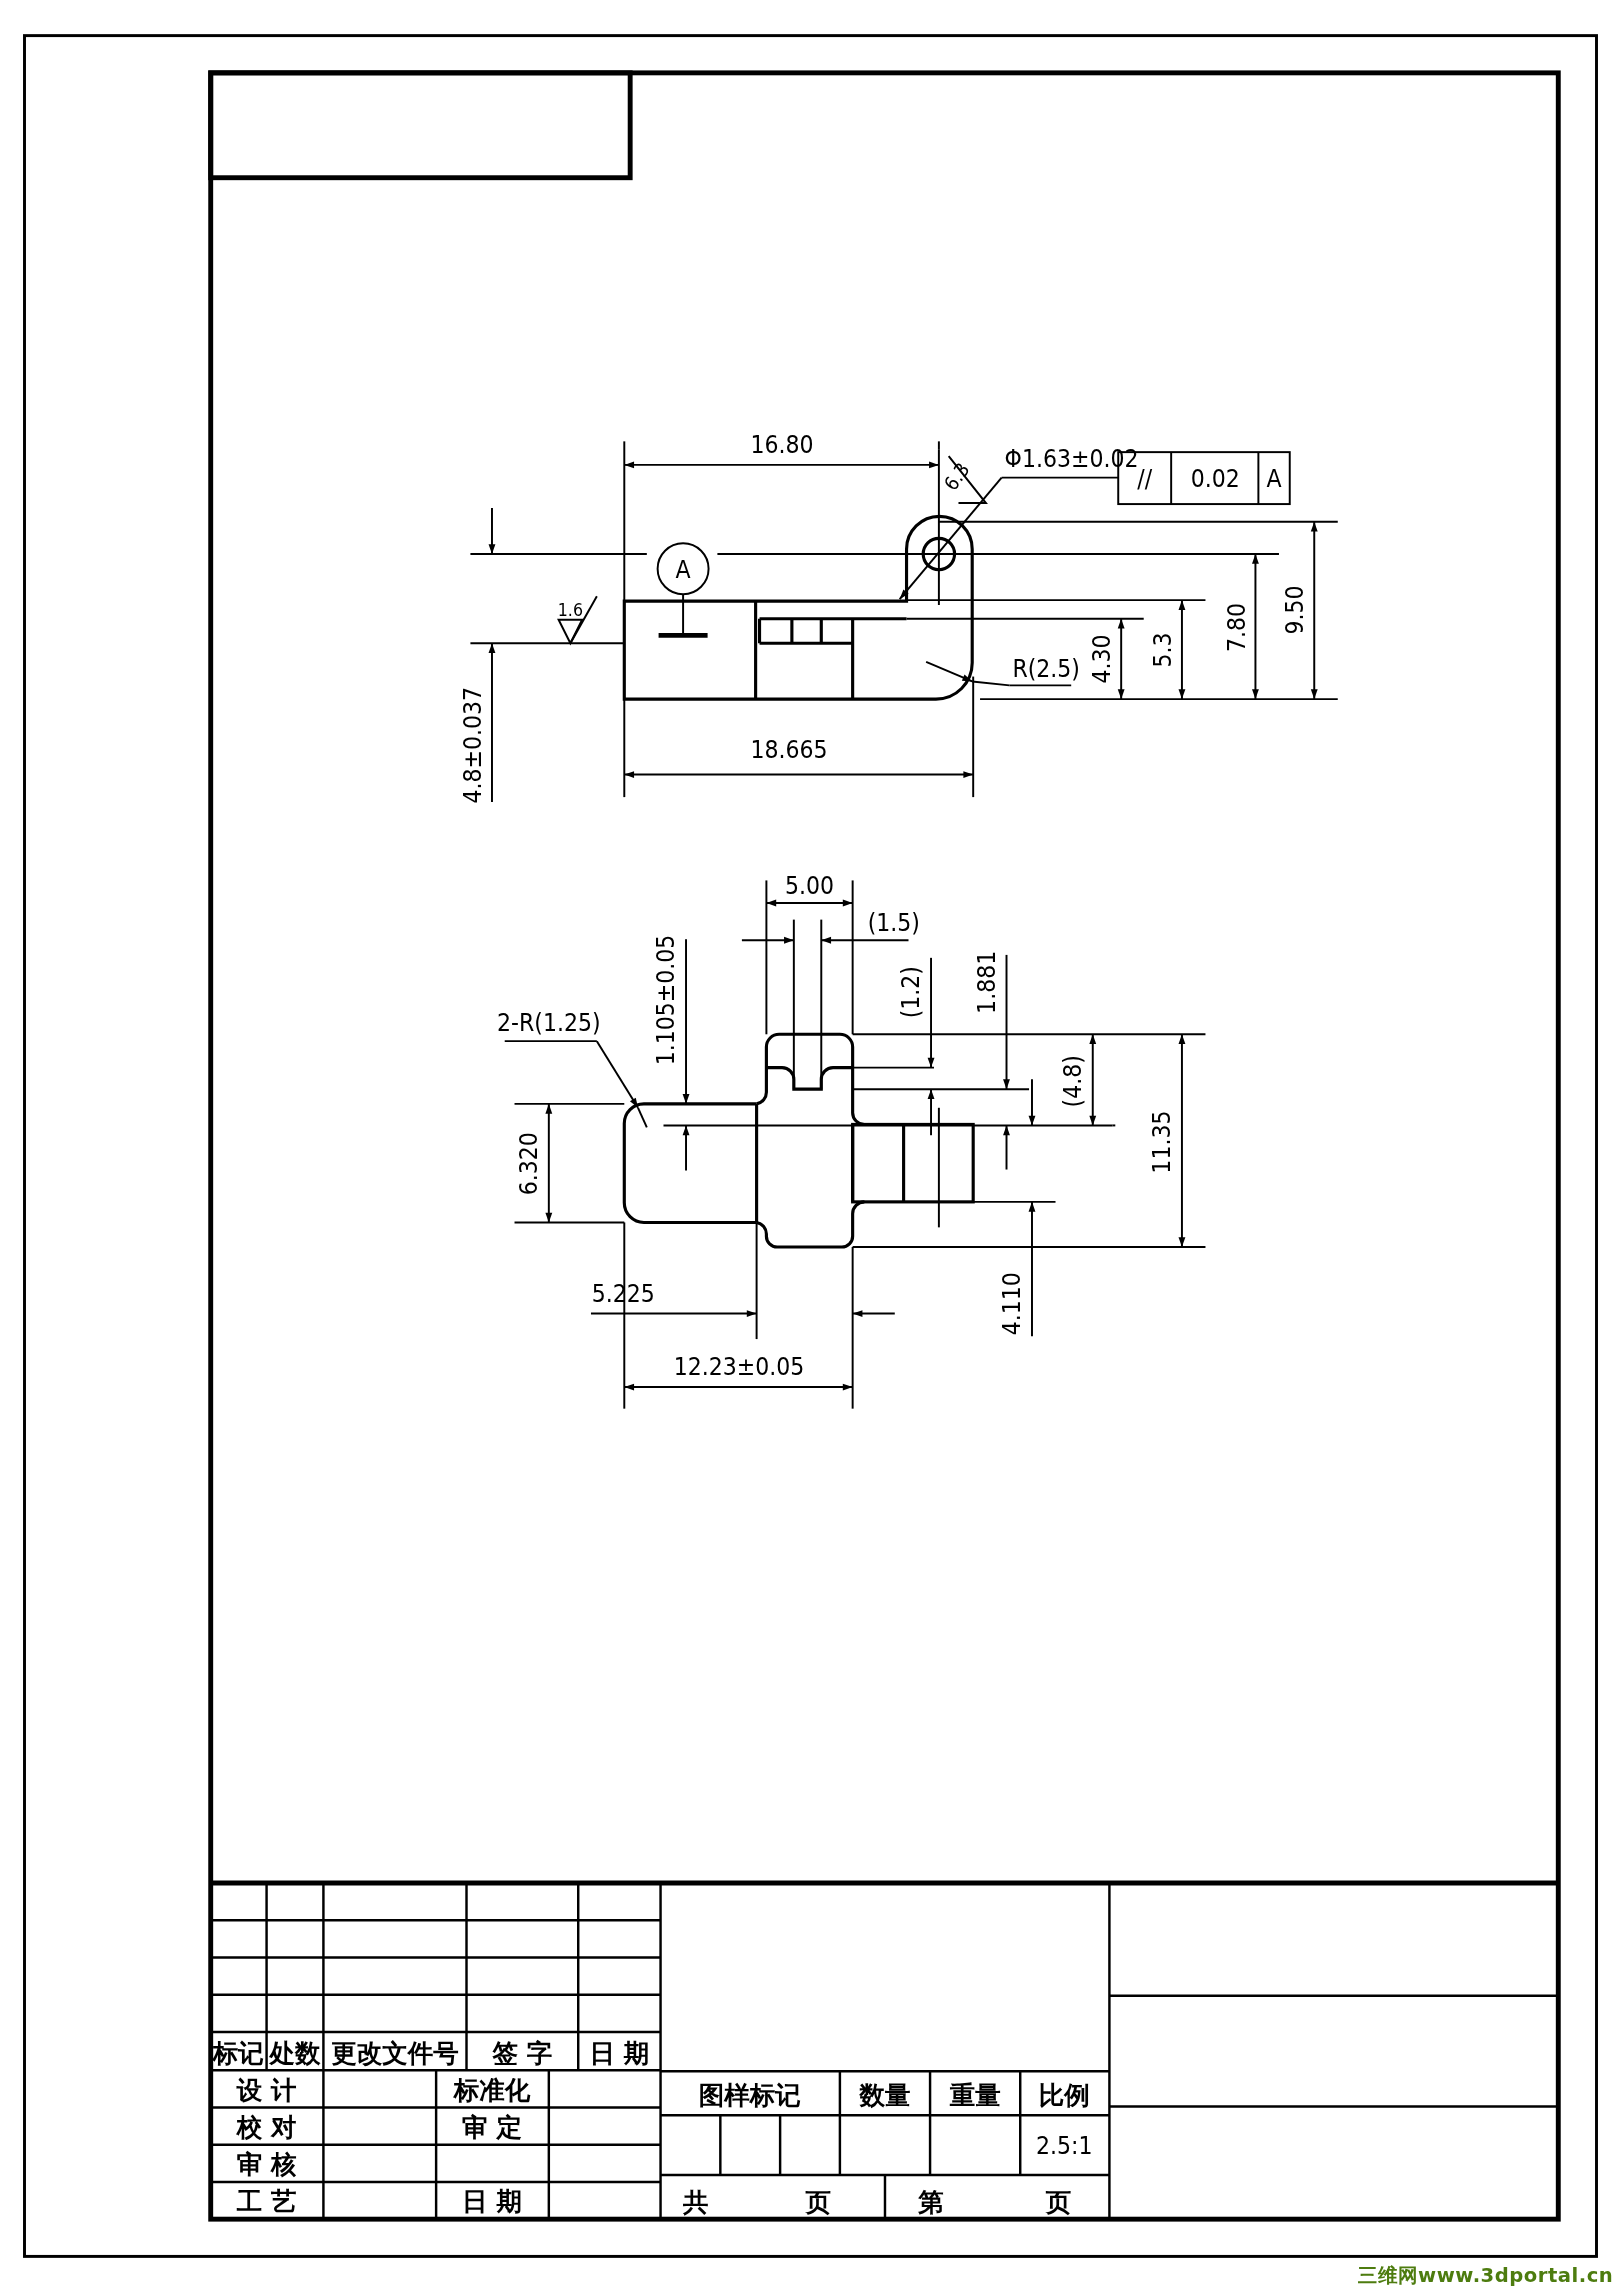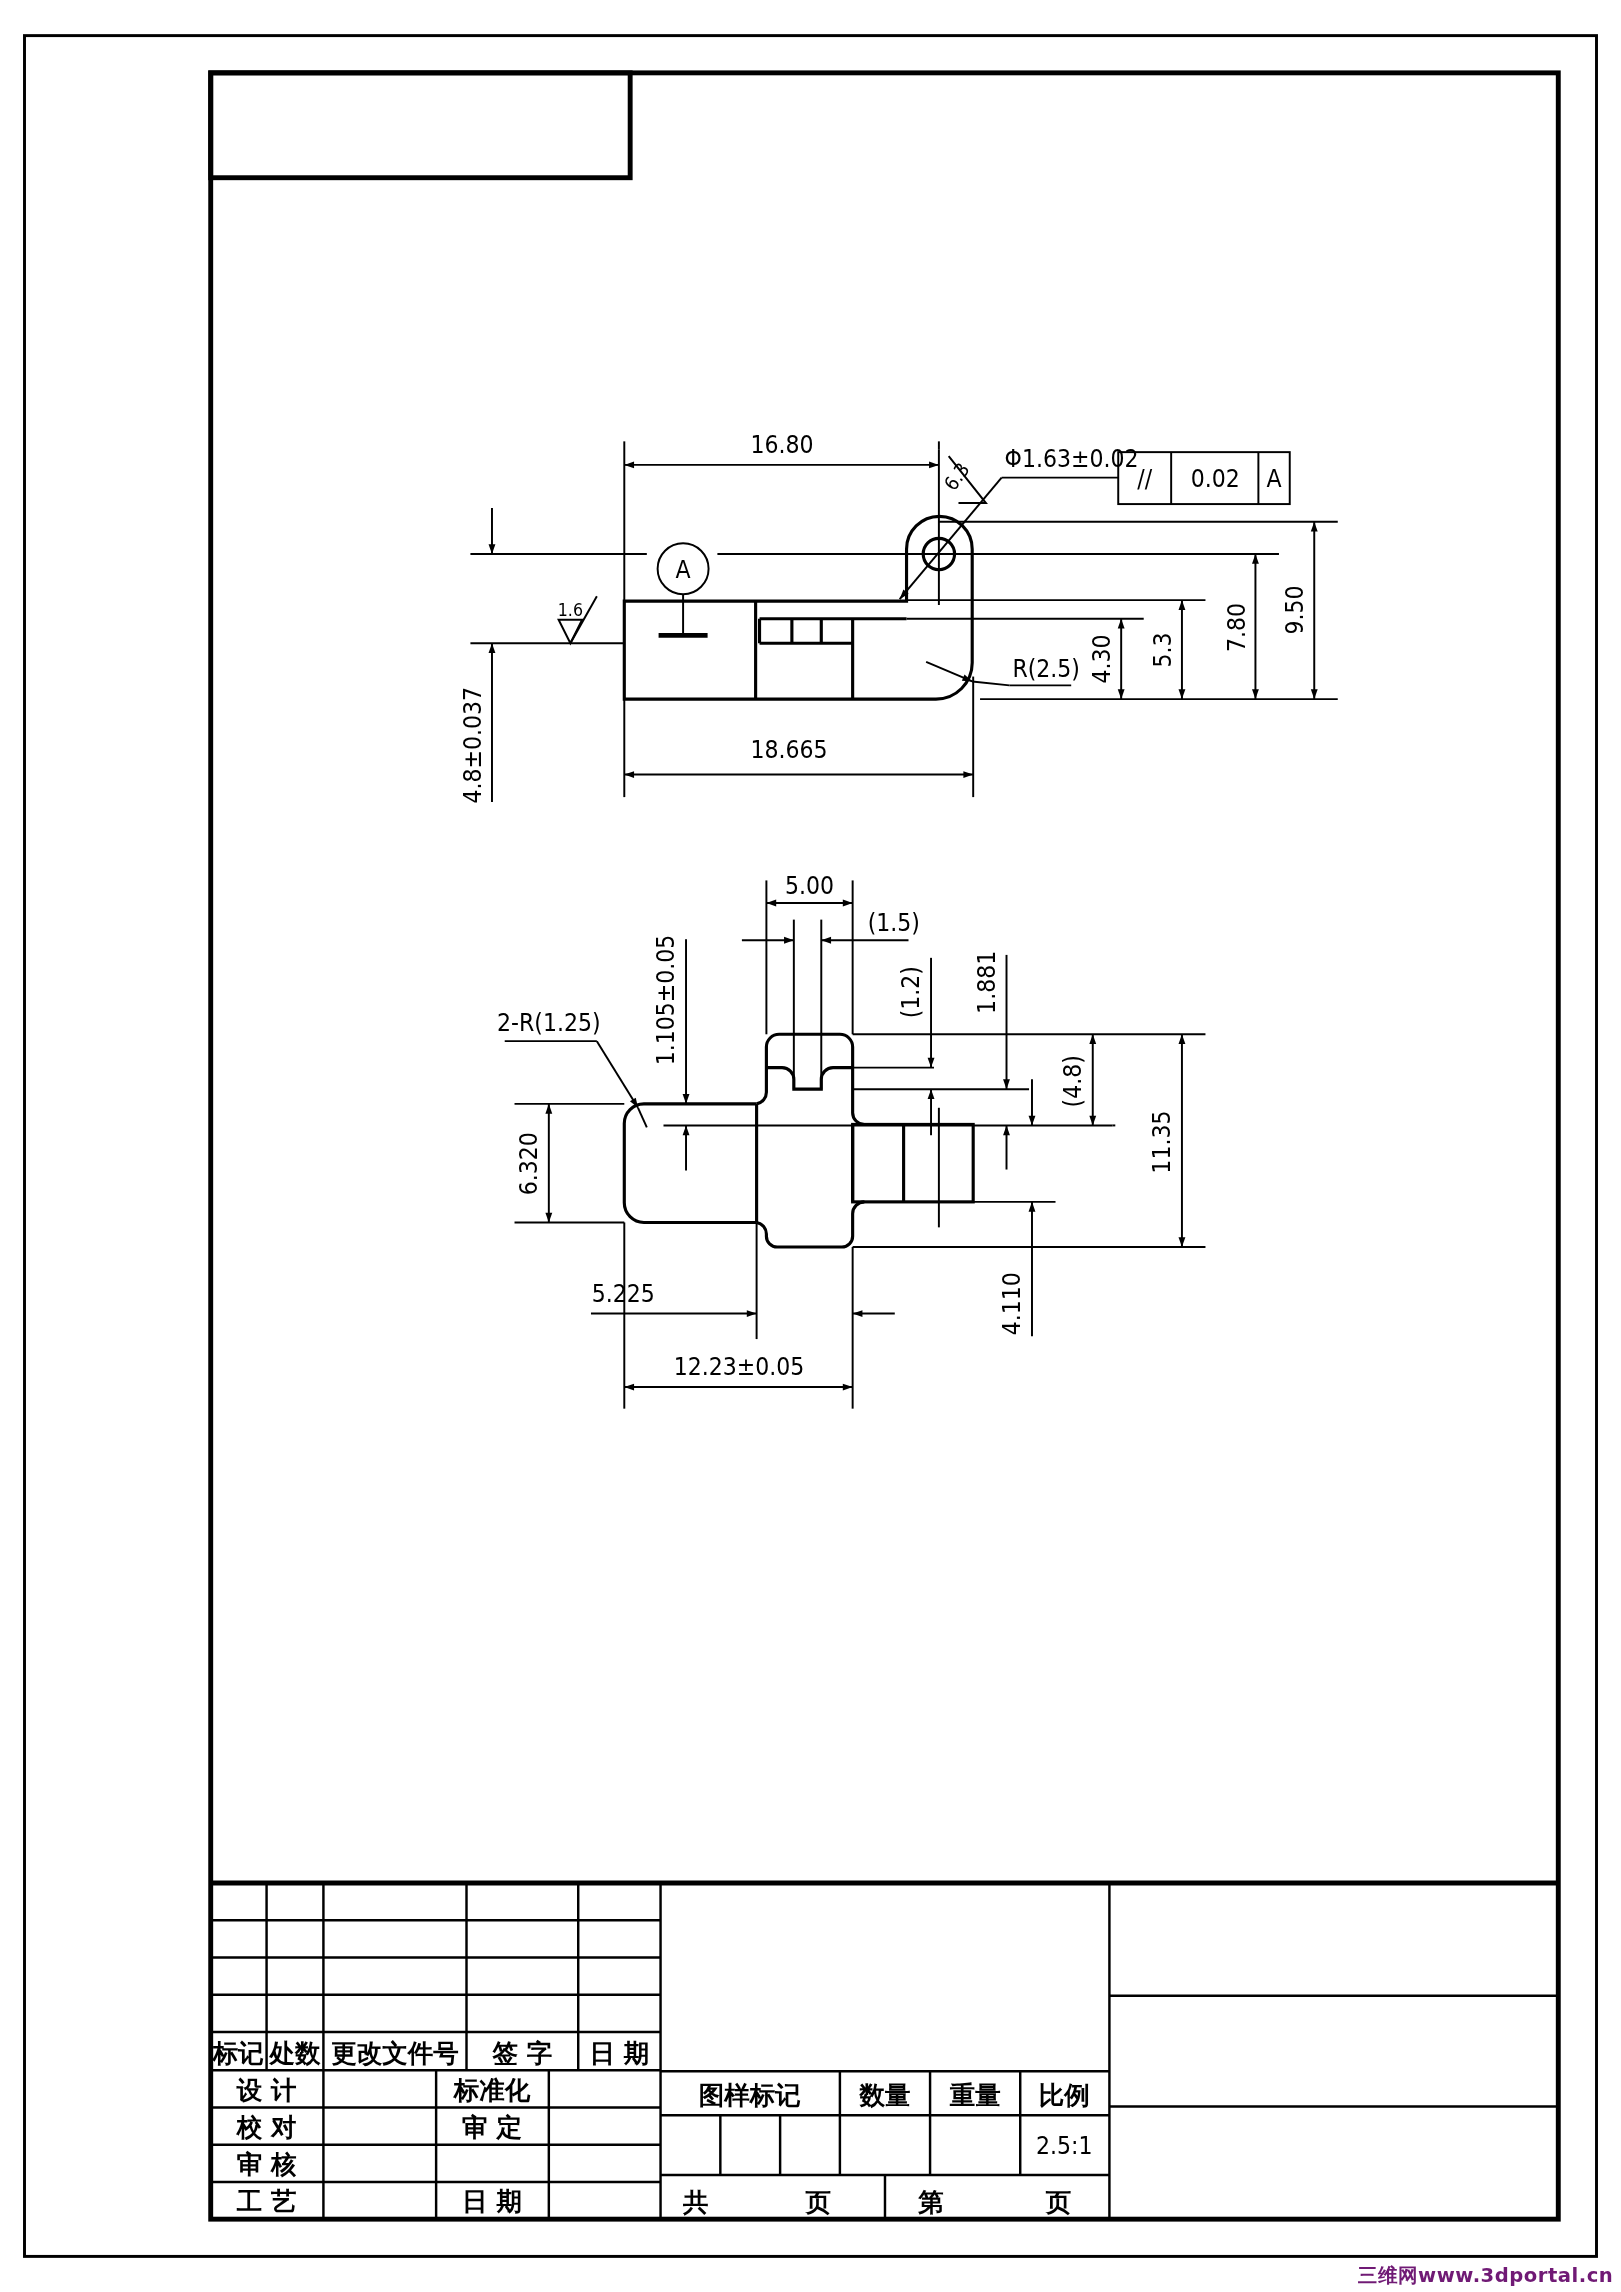--- a/index.html
+++ b/index.html
@@ -6,21 +6,21 @@
   body { width: 1621px; height: 2293px; position: relative; overflow: hidden; font-family: "DejaVu Sans", sans-serif; }
   #sheet { position: absolute; left: 0; top: 0; width: 1621px; height: 2293px; }
   .dimtxt { font-family: "DejaVu Sans Condensed", "DejaVu Sans", sans-serif; font-size: 25px; fill: #000; }
   .cjk { font-family: "DejaVu Sans", sans-serif; font-size: 26px; font-weight: bold; fill: #000; }
   .thin { stroke: #000; stroke-width: 2; fill: none; }
   .thick { stroke: #000; stroke-width: 3.2; fill: none; }
   .frame { stroke: #000; stroke-width: 3; fill: none; }
   .inner { stroke: #000; stroke-width: 5; fill: none; }
   .tb { stroke: #000; stroke-width: 2.5; fill: none; }
   .tbthick { stroke: #000; stroke-width: 5; fill: none; }
-  .wm { position: absolute; right: 7.8px; bottom: 3.9px; font-family: "DejaVu Sans", sans-serif; font-size: 19.6px; font-weight: bold; color: #701a75; letter-spacing: 0.5px; }
+  .wm { position: absolute; right: 7.8px; bottom: 3.9px; font-family: "DejaVu Sans", sans-serif; font-size: 19.6px; font-weight: bold; color: #4d7c0f; letter-spacing: 0.5px; }
 </style>
 </head>
 <body>
 
 <svg id="sheet" xmlns="http://www.w3.org/2000/svg" width="1621" height="2293" viewBox="0 0 1654 2339">
   <defs>
     <marker id="ah" viewBox="0 0 10 10" refX="10" refY="5" markerWidth="18" markerHeight="10" markerUnits="userSpaceOnUse" orient="auto-start-reverse">
       <path d="M0,1.5 L10,5 L0,8.5 z" fill="#000"></path>
     </marker>
   </defs>

